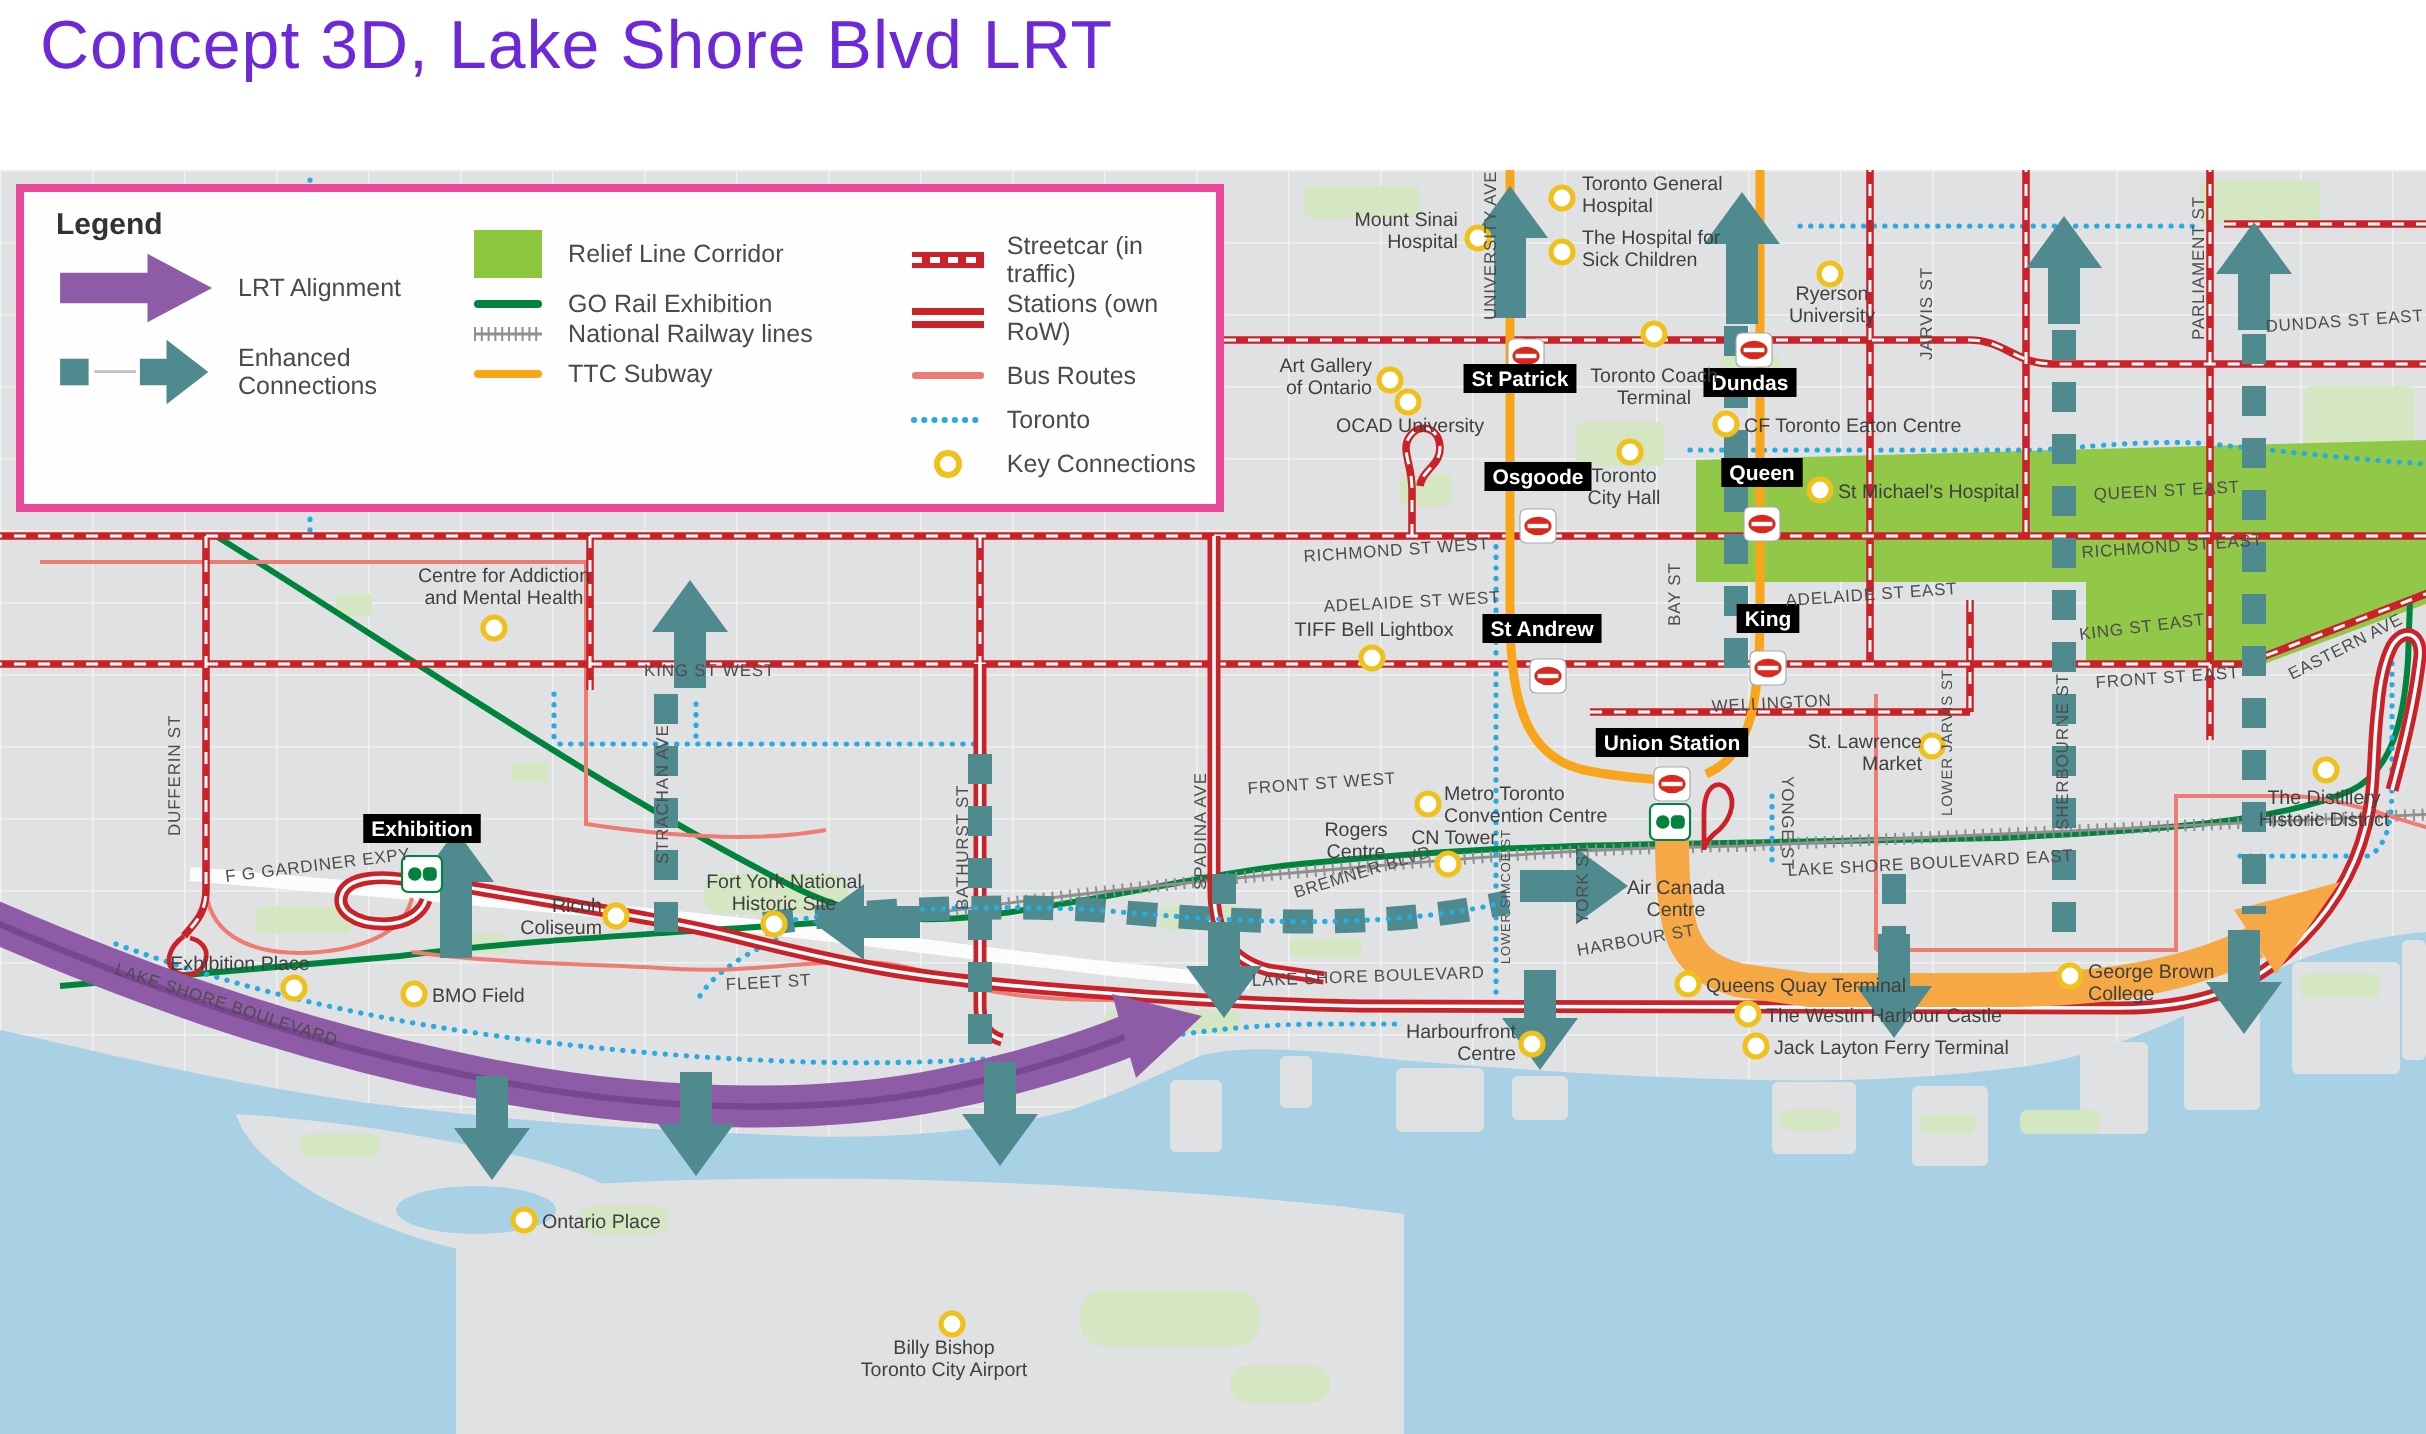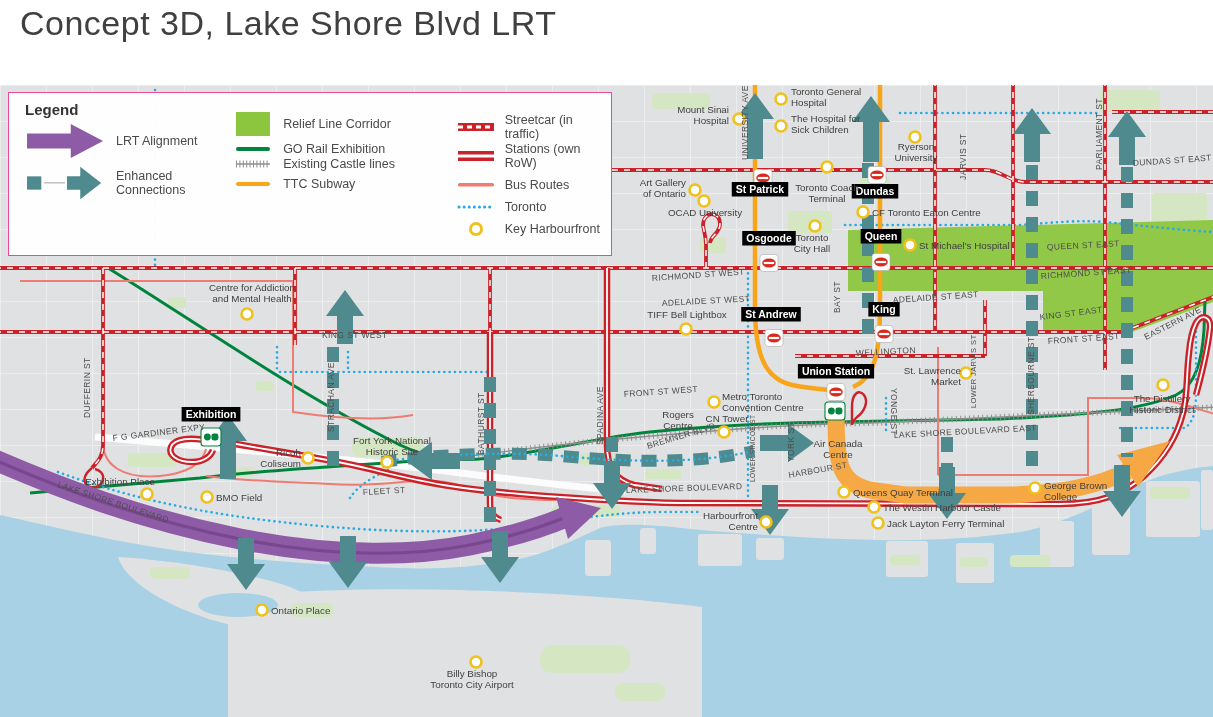--- a/index.html
+++ b/index.html
@@ -1,23 +1,23 @@
 <!DOCTYPE html>
 <html><head>
 <meta charset="utf-8">
 <style>
   html,body{margin:0;padding:0;}
   body{width:1213px;height:717px;background:#fff;font-family:"Liberation Sans",sans-serif;position:relative;overflow:hidden;}
-  .page-title{position:absolute;left:20px;top:4px;font-size:34px;color:#404040;letter-spacing:.5px;font-weight:400;}
+  .page-title{position:absolute;left:20px;top:4px;font-size:34px;color:#6d28d9;letter-spacing:.5px;font-weight:400;}
   #map-wrap{position:absolute;top:85px;left:0;width:1213px;height:632px;}
   svg text{font-family:"Liberation Sans",sans-serif;}
 
   
   .legend{position:absolute;left:8px;top:92px;width:604px;height:164px;background:rgba(255,255,255,.97);
-          border:1px solid #ec4899;display:flex;z-index:5;box-sizing:border-box;padding:8px 4px 4px 16px;gap:24px;}
+          border:4px solid #ec4899;display:flex;z-index:5;box-sizing:border-box;padding:8px 4px 4px 16px;gap:24px;}
   .leg-col1{width:208px;}
   .leg-col2{width:222px;padding-top:10px;}
   .leg-col3{width:170px;padding-top:12px;}
   .leg-title{font-weight:bold;font-size:15px;color:#333;margin-bottom:4px;}
   .leg-row{display:flex;align-items:center;gap:9px;color:#4a4a4a;font-size:12.5px;line-height:1.12;margin-bottom:6px;}
   .leg-col1 .leg-row{margin-bottom:4px;}
   .leg-col1 .leg-row span{max-width:105px;}
   .leg-sw{flex:0 0 auto;display:block;}
   .leg-col2 .leg-row,.leg-col3 .leg-row{margin-bottom:5px;}
   .mb0{margin-bottom:1px !important;}
@@ -411,21 +411,21 @@
       <svg class="leg-sw" width="40" height="12">
           <rect x="2" y="4" width="34" height="4" rx="2" fill="#00843D"></rect>
         </svg>
       <span>GO Rail Exhibition</span>
     </div>
     <div class="leg-row">
       <svg class="leg-sw" width="40" height="12">
           <line x1="2" y1="6" x2="36" y2="6" stroke="#909090" stroke-width="1.5"></line>
           <line x1="2" y1="6" x2="36" y2="6" stroke="#909090" stroke-width="7" stroke-dasharray="1 2.4"></line>
         </svg>
-      <span>Existing Castle lines</span>
+      <span>National Railway lines</span>
     </div>
     <div class="leg-row mb0" style="margin-top:6px;">
       <svg class="leg-sw" width="40" height="12">
           <rect x="2" y="4" width="34" height="4" rx="2" fill="#F9A51A"></rect>
         </svg>
       <span>TTC Subway</span>
     </div>
   </div>
   <div class="leg-col3">
     <div class="leg-row mb0">
@@ -451,16 +451,16 @@
     <div class="leg-row" style="margin-top:8px;">
       <svg class="leg-sw" width="40" height="10">
           <line x1="3" y1="5" x2="38" y2="5" stroke="#29ABE2" stroke-width="3" stroke-dasharray=".1 5" stroke-linecap="round"></line>
         </svg>
       <span>Toronto</span>
     </div>
     <div class="leg-row" style="margin-top:6px;">
       <svg class="leg-sw" width="40" height="18">
           <circle cx="20" cy="9" r="5.5" fill="#fff" stroke="#F0C11B" stroke-width="3"></circle>
         </svg>
-      <span>Key Harbourfront</span>
+      <span>Key Connections</span>
     </div>
   </div>
 </div>
 
 </body></html>

